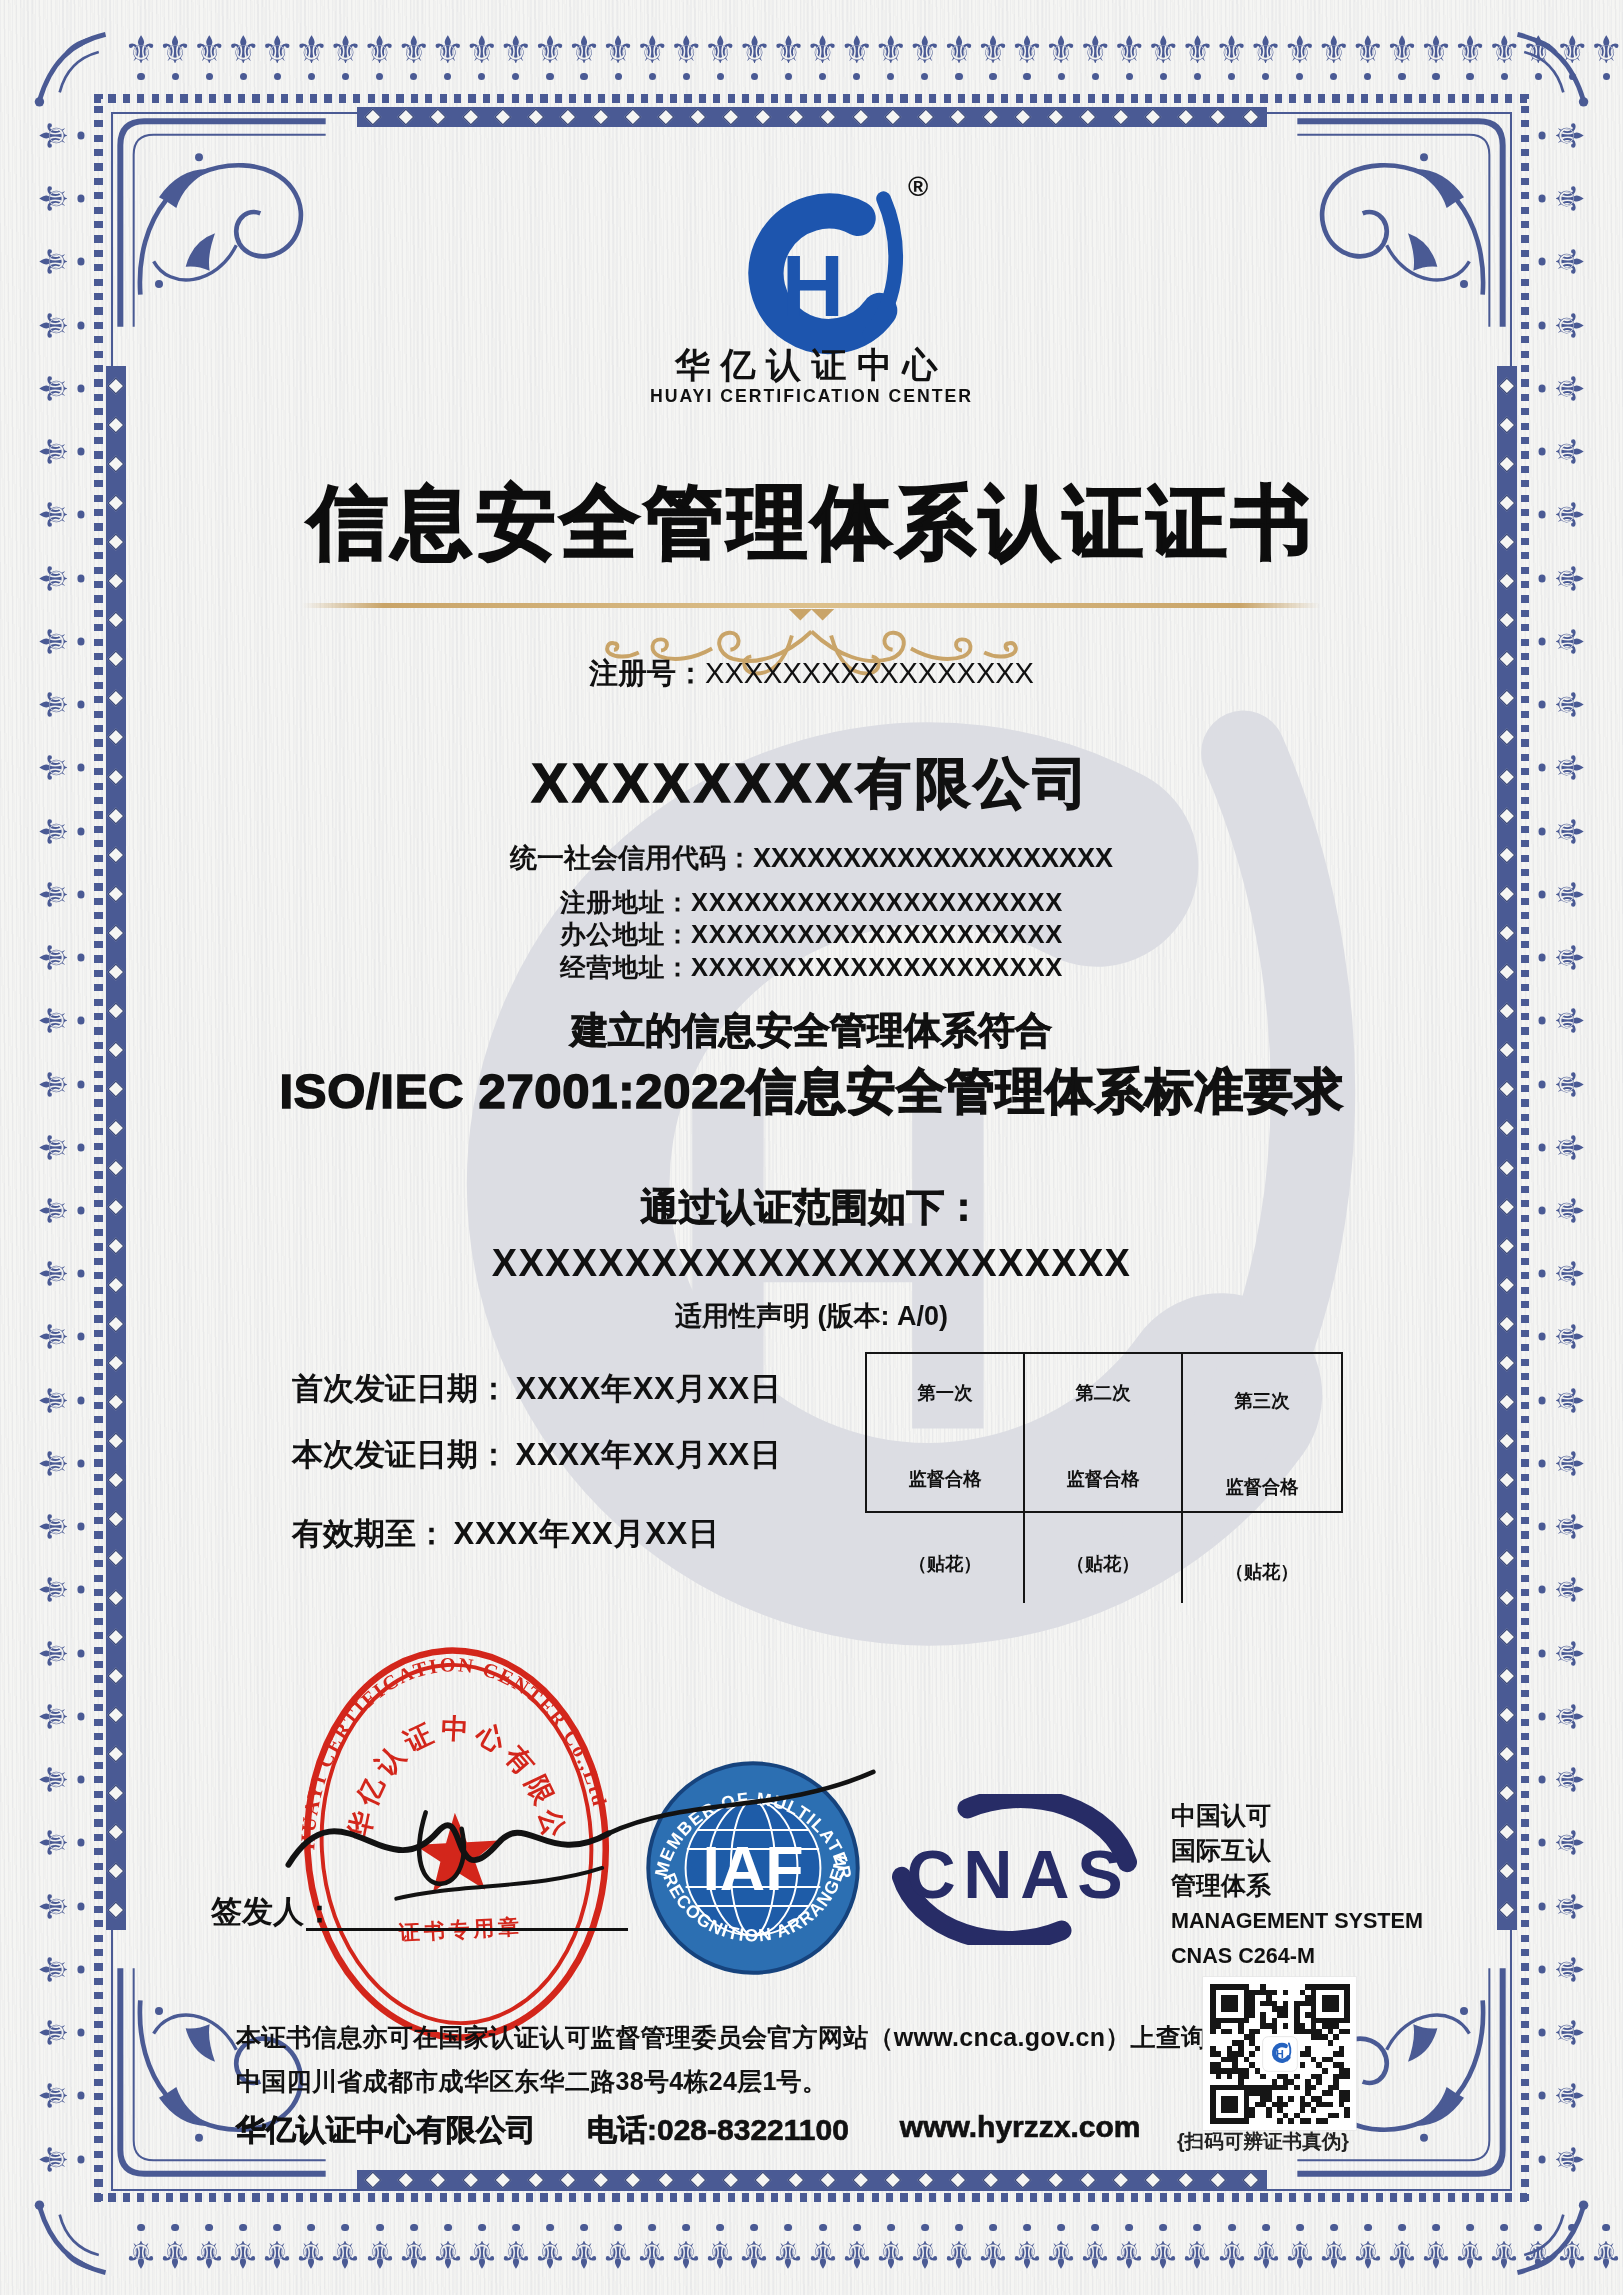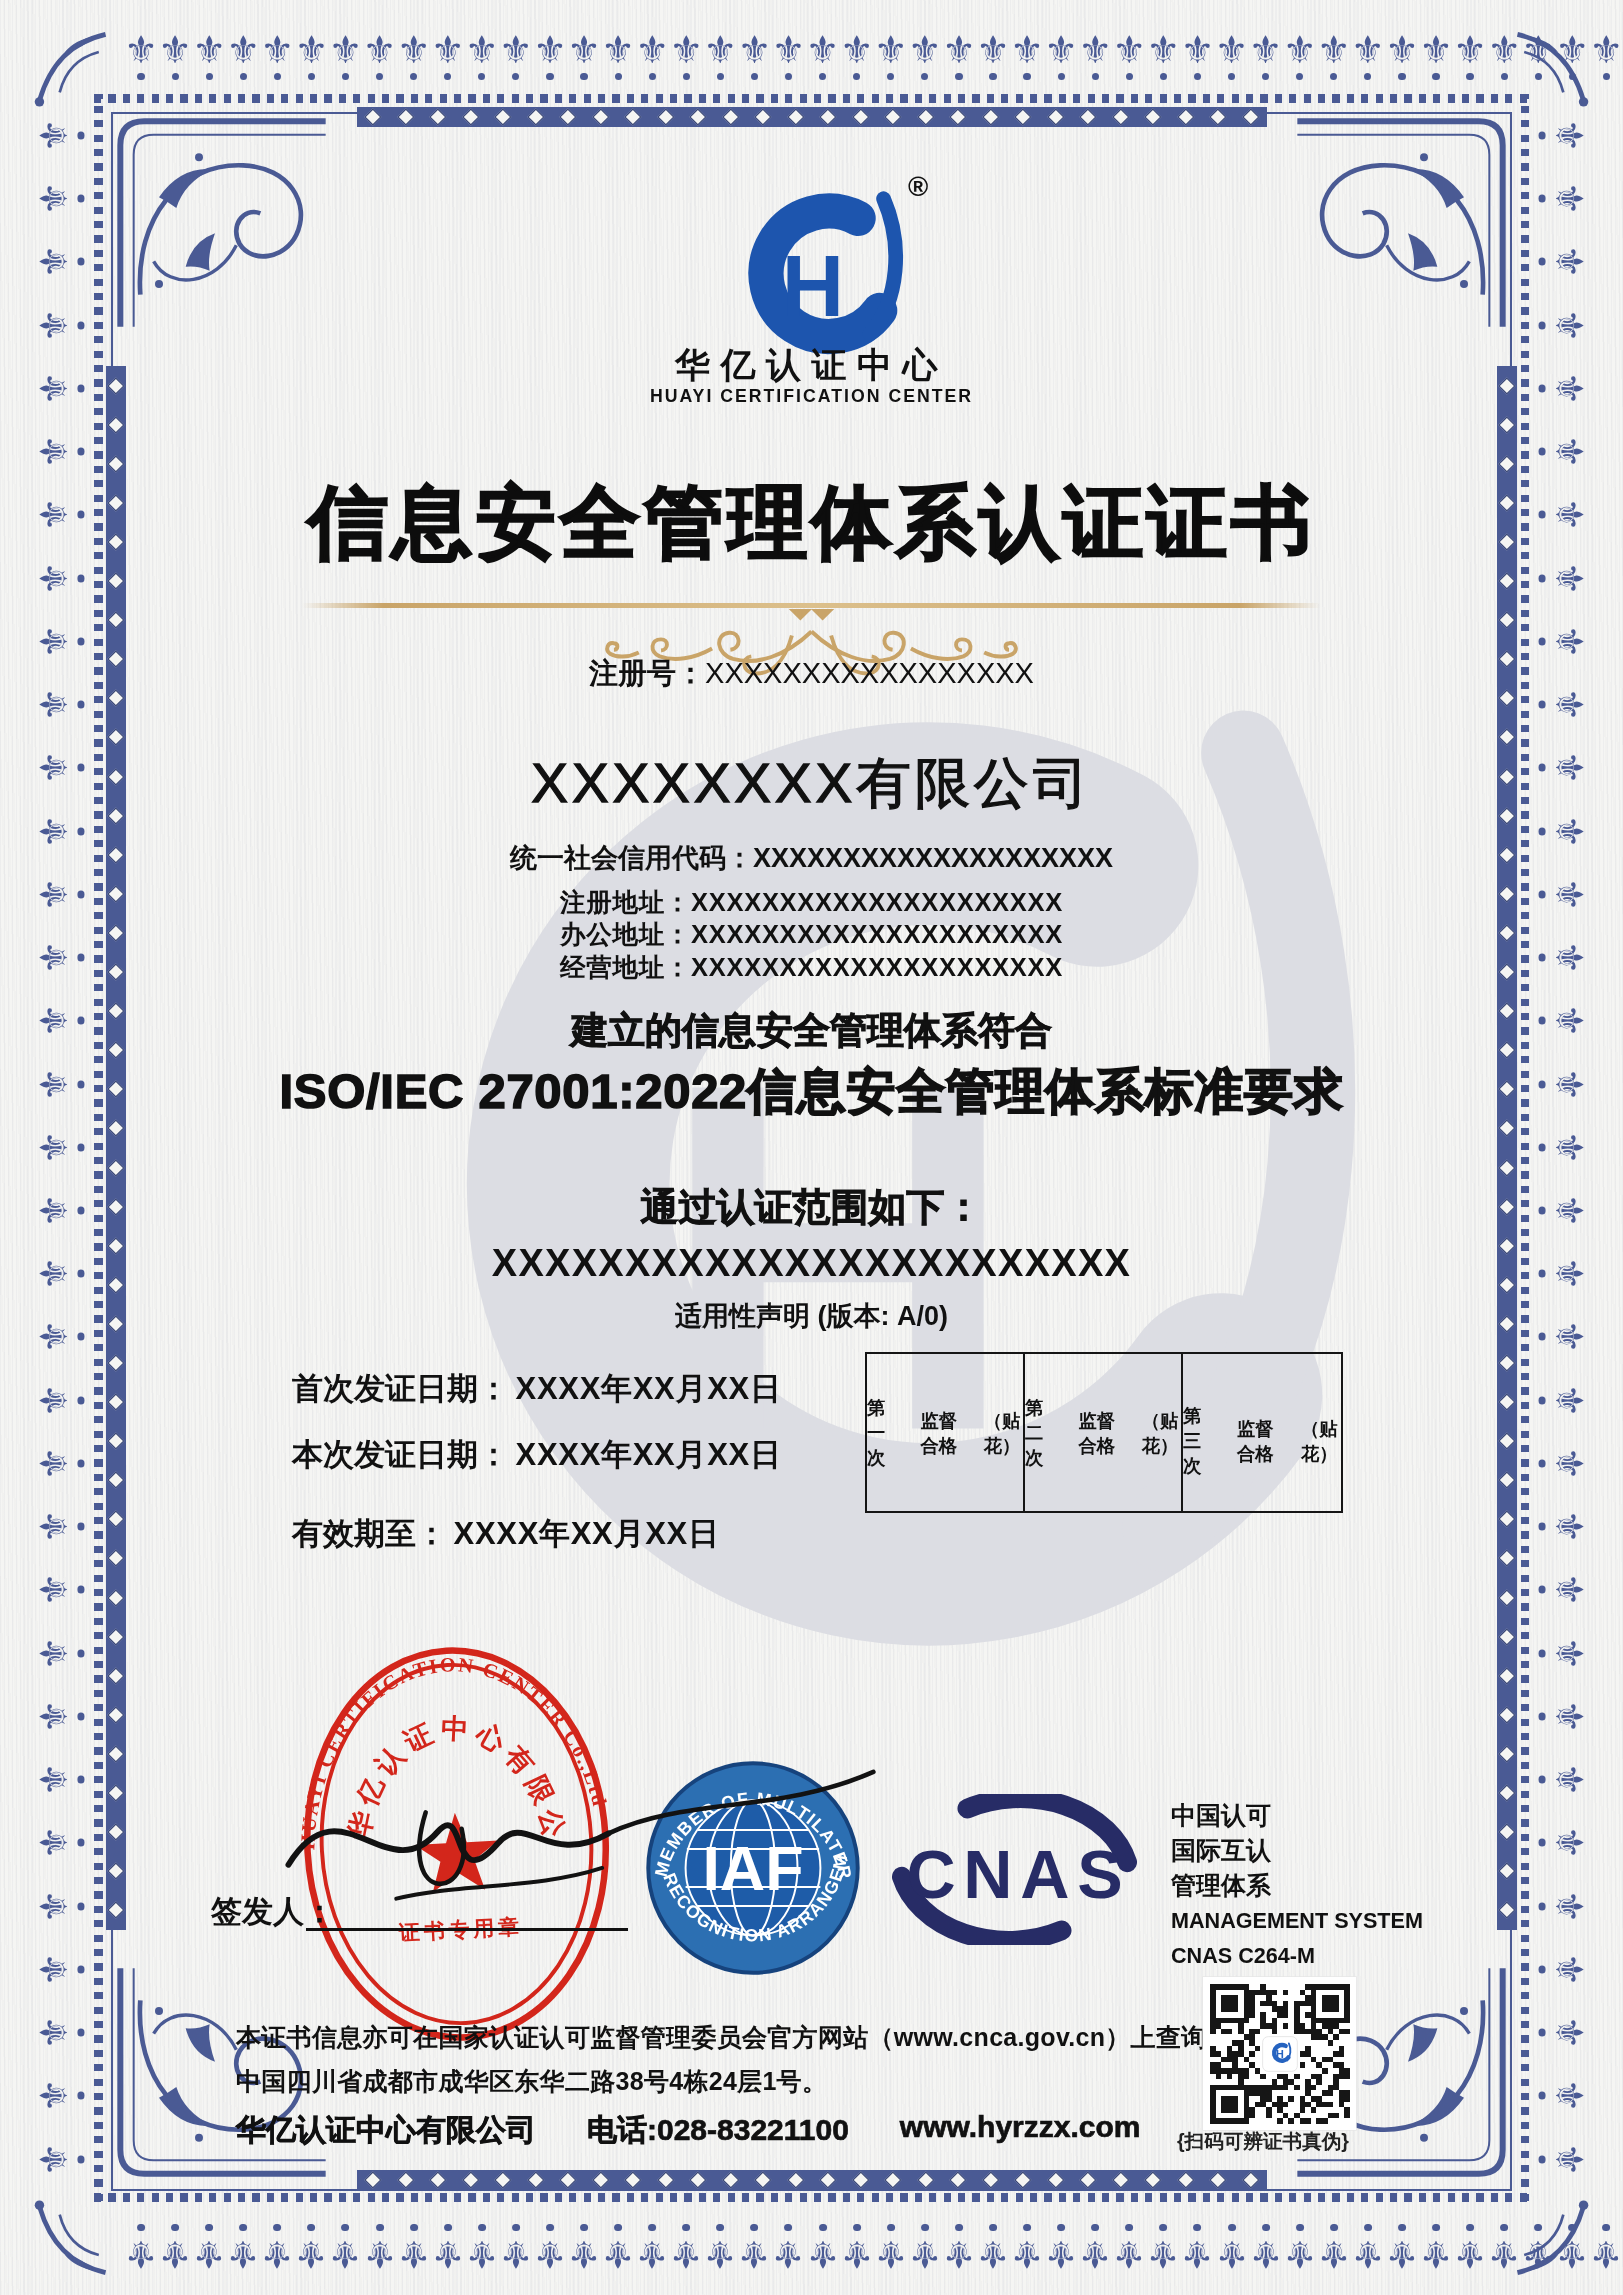--- a/index.html
+++ b/index.html
@@ -34,33 +34,33 @@
   
   .logo-cn{top:342px;font-size:35px;font-weight:900;letter-spacing:10.5px;z-index:4;}
   .logo-en{top:386px;font-size:17.7px;font-weight:700;letter-spacing:2px;z-index:4;}
   .title{top:470px;font-size:80px;font-weight:900;letter-spacing:3.9px;color:#0d0d0d;
          -webkit-text-stroke:2px #0d0d0d;z-index:4;}
   .goldline{top:603px;left:302px;width:1019px;height:4.6px;z-index:4;
             background:linear-gradient(90deg,rgba(201,164,104,0) 0,#c9a468 8%,#dcc08c 50%,#c9a468 92%,rgba(201,164,104,0) 100%);}
   
   .regline{top:654px;font-size:29px;z-index:4;}
   .regline b{font-weight:900;}
-  .company{top:747px;font-size:55px;font-weight:400;letter-spacing:3.9px;-webkit-text-stroke:1.3px #111;z-index:4;}
+  .company{top:747px;font-size:55px;font-weight:700;letter-spacing:3.9px;-webkit-text-stroke:1.3px #111;z-index:4;}
   .credit{top:840px;font-size:27px;font-weight:700;z-index:4;}
   .addr{font-size:25.5px;font-weight:700;z-index:4;letter-spacing:0.7px;}
   .stmt1{top:1006px;font-size:37px;font-weight:900;-webkit-text-stroke:1px #111;z-index:4;}
   .stmt2{top:1059px;font-size:49px;font-weight:900;letter-spacing:0.7px;-webkit-text-stroke:1.6px #111;z-index:4;}
   .scopeh{top:1182px;font-size:38px;font-weight:900;-webkit-text-stroke:1px #111;z-index:4;}
   .scopev{top:1242px;font-size:38px;font-weight:700;letter-spacing:1.3px;z-index:4;}
   .soa{top:1298px;font-size:27px;font-weight:700;z-index:4;}
   .daterow{left:292px;font-size:31px;font-weight:900;z-index:4;display:flex;}
   .daterow .dv{font-weight:700;margin-left:6.5px;letter-spacing:0.7px;}
   .suptable{left:865px;top:1352px;width:474px;height:157px;border:2.6px solid #151515;display:grid;
             grid-template-columns:1fr 1fr 1fr;z-index:4;background:rgba(255,255,255,0.0);}
-  .supcell{border-right:2.6px solid #151515;display:flex;flex-direction:row;justify-content:center;
+  .supcell{border-right:2.6px solid #151515;display:flex;flex-direction:column;justify-content:center;
            align-items:center;gap:24px;font-size:18.3px;font-weight:700;}
   .supcell:last-child{border-right:0;margin-top:16px;}
   .supnote{left:808px;top:1529px;width:589px;text-align:center;font-size:16.4px;font-weight:700;z-index:4;}
   
   .issuer{left:211px;top:1891px;font-size:31px;font-weight:900;z-index:6;}
   .sigline{left:306px;top:1928px;width:322px;height:2.6px;background:#111;z-index:5;}
   .cnastext{left:1171px;top:1798px;z-index:4;line-height:35px;font-size:25px;font-weight:900;}
   .cnastext .en{font-size:21.6px;letter-spacing:0px;}
   .fline{left:236px;font-size:25px;font-weight:700;z-index:4;letter-spacing:0.3px;}
   .fcompany{left:236px;top:2110px;display:flex;gap:51px;font-size:30px;font-weight:900;z-index:4;

